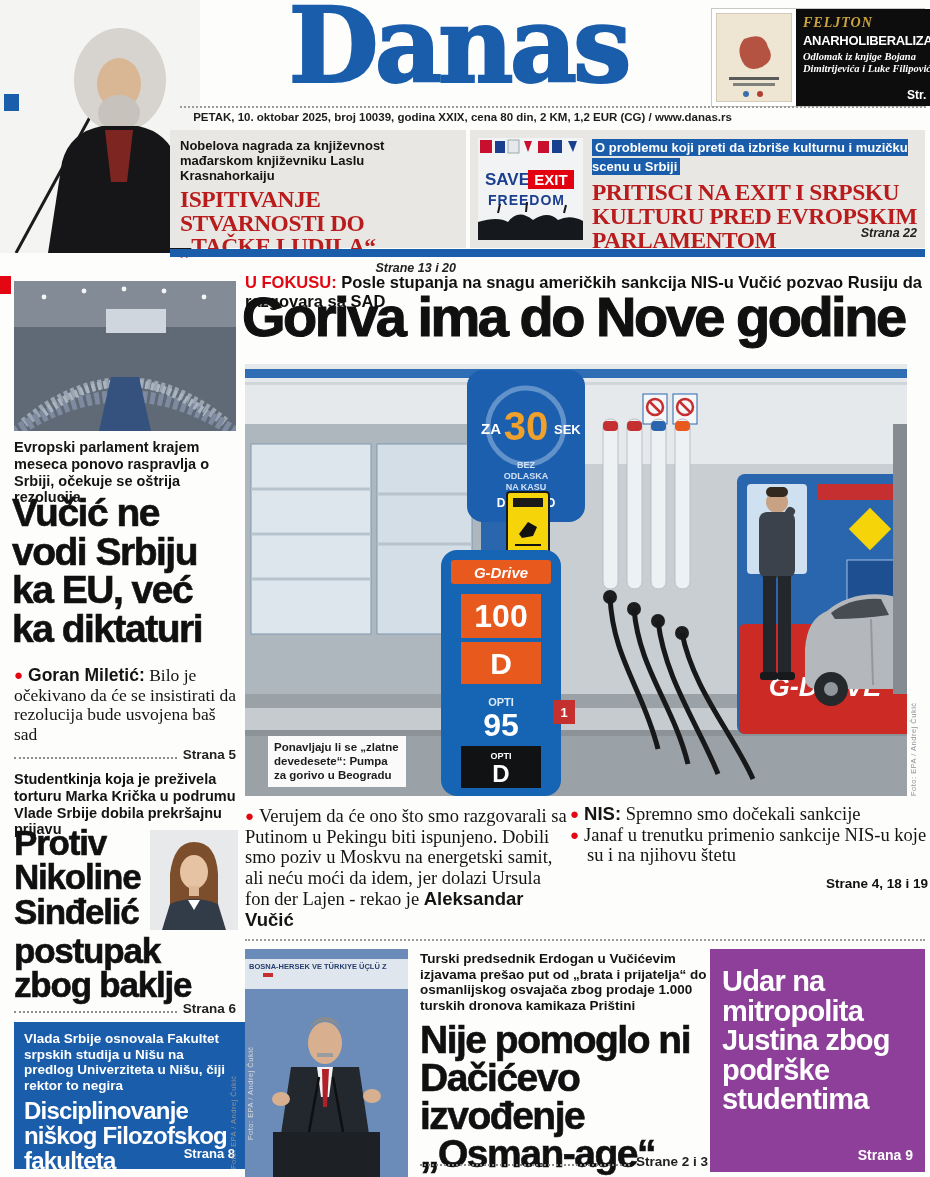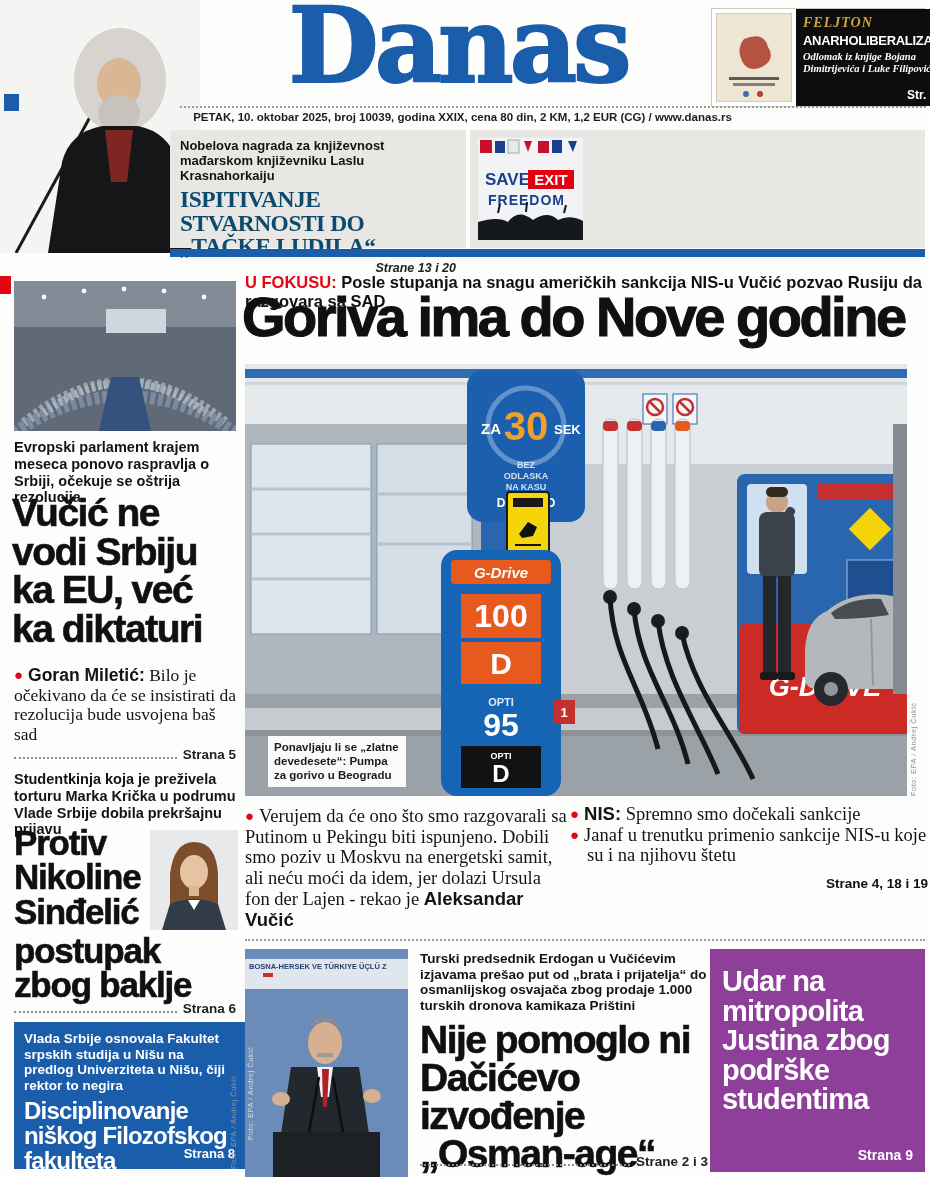--- a/index.html
+++ b/index.html
@@ -11,21 +11,21 @@
   }
   .abs { position:absolute; }
   .kick { font:bold 14.5px/1.16 "Liberation Sans", sans-serif; color:#141414; }
   .head-sans { font-family:"Liberation Sans", sans-serif; font-weight:bold; color:#101010; }
   .heavy { -webkit-text-stroke:1.1px currentColor; }
   .heavy-sm { -webkit-text-stroke:.6px currentColor; }
   .pageline { display:flex; align-items:flex-end; font:bold 13.5px "Liberation Sans", sans-serif; color:#222; }
   .pageline .dots { flex:1; border-bottom:2px dotted #8d8d8d; margin:0 6px 3px 0; }
   .teaser { background:#e8e7e3; padding:8px 10px; }
   .teaser .tpage { font:italic bold 12.5px "Liberation Sans", sans-serif; text-align:right; color:#222; }
-  .serif-head { font-family:"Liberation Serif", serif; font-weight:bold; color:#0c4a6e; letter-spacing:-0.5px; }
+  .serif-head { font-family:"Liberation Serif", serif; font-weight:bold; color:#b91c1c; letter-spacing:-0.5px; }
   .vcredit { writing-mode:vertical-rl; transform:rotate(180deg);
      font:7.5px "Liberation Sans", sans-serif; color:#8f9397; letter-spacing:.5px; white-space:nowrap; }
   .quote { font:18px/1.12 "Liberation Serif", serif; color:#141414; }
   .dot { color:#e30613; margin-right:5px; font-size:15px; vertical-align:1px; }
   .bsans { font-family:"Liberation Sans", sans-serif; font-weight:bold;text-align:right; }
   .whitebox-k { font:bold 13.5px/1.16 "Liberation Sans", sans-serif; color:#fff; }
   svg { display:block; }
   svg text { font-family:"Liberation Sans", sans-serif; }
 </style>
 </head>
@@ -93,20 +93,25 @@
         <text x="7" y="47" font-size="17" font-weight="bold" fill="#1a3f8f">SAVE</text>
         <rect x="50" y="32" width="46" height="19" fill="#e3000f"></rect>
         <text x="73" y="47" font-size="15" font-weight="bold" fill="#ffffff" text-anchor="middle">EXIT</text>
         <text x="10" y="67" font-size="14" font-weight="bold" fill="#1a3f8f" letter-spacing="1">FREEDOM</text>
         <line x1="20" y1="75" x2="22" y2="66" stroke="#15181d" stroke-width="2"></line>
         <line x1="48" y1="74" x2="49" y2="64" stroke="#15181d" stroke-width="2"></line>
         <line x1="86" y1="75" x2="88" y2="67" stroke="#15181d" stroke-width="2"></line>
         <path d="M0,102 L0,84 Q20,78 30,84 Q40,70 55,82 Q70,72 80,82 Q92,76 105,83 L105,102 Z" fill="#15181d"></path>
       </svg>
     </div>
+    <div style="flex:1;position:relative;">
+      <div style="display:inline;background:#1a5dab;color:#fff;font:bold 13px/1.3 'Liberation Sans', sans-serif;padding:1px 3px;">O problemu koji preti da izbriše kulturnu i muzičku scenu u Srbiji</div>
+      <div class="serif-head" style="font-size:23.5px;line-height:1.02;margin-top:5px;">PRITISCI NA EXIT I SRPSKU KULTURU PRED EVROPSKIM PARLAMENTOM</div>
+      <div class="tpage" style="position:absolute;right:0;bottom:0;">Strana 22</div>
+    </div>
   </div>
 
   <div class="abs" style="left:170px;top:249px;width:755px;height:8px;background:#1a5dab;"></div>
 
   <div class="abs" style="left:0;top:276px;width:11px;height:18px;background:#e30613;"></div>
   <div class="abs" style="left:245px;top:273px;width:682px;font:bold 16.5px 'Liberation Sans', sans-serif;">
     <span style="color:#e30613;">U FOKUSU:</span><span style="color:#101010;"> Posle stupanja na snagu američkih sankcija NIS-u Vučić pozvao Rusiju da razgovara sa SAD</span>
   </div>
   <div class="abs head-sans heavy" style="left:242px;top:289px;width:690px;font-size:56px;line-height:1;letter-spacing:-2.5px;">Goriva ima do Nove godine</div>
 

